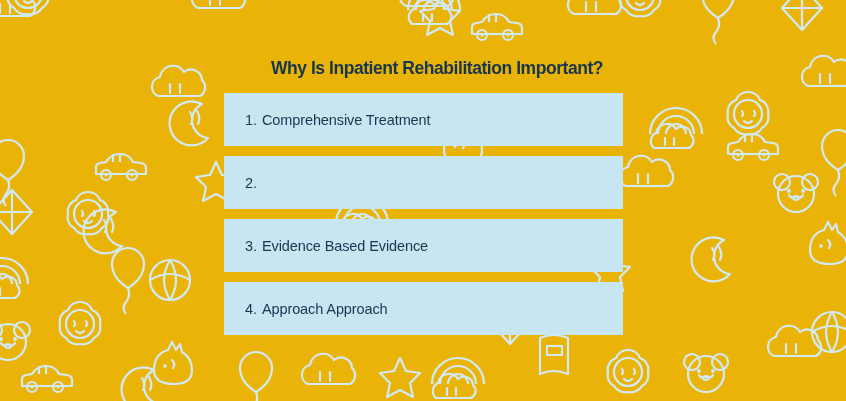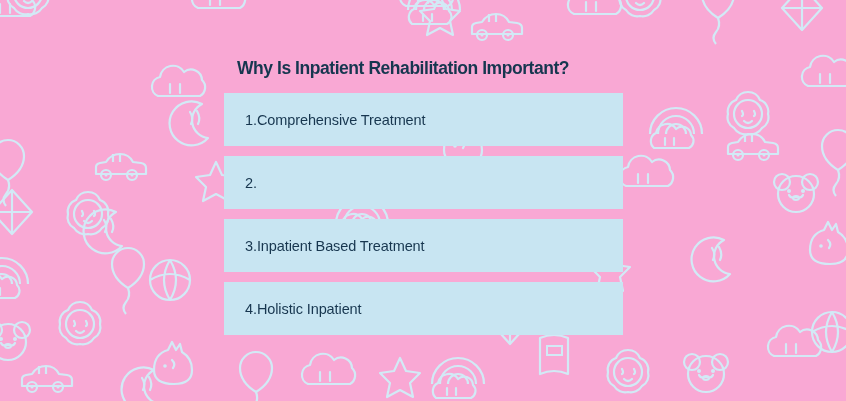--- a/index.html
+++ b/index.html
@@ -10,22 +10,23 @@
     width: 846px;
     height: 401px;
     overflow: hidden;
     font-family: "Liberation Sans", sans-serif;
   }
 
   #infographic {
     position: relative;
     width: 846px;
     height: 401px;
-    background-color: #f9a8d4;
+    background-color: #eab308;
     overflow: hidden;
+    text-align: center;
   }
 
   
   #pattern-layer {
     position: absolute;
     inset: 0;
     z-index: 0;
     pointer-events: none;
   }
   #pattern-layer svg {
@@ -86,20 +87,21 @@
     display: inline-block;
     margin-left: 21px;
     font-size: 14.5px;
     color: #17364f;
     letter-spacing: -0.1px;
     white-space: nowrap;
   }
 
   .item-label {
     display: inline-block;
+    margin-left: 5px;
     font-size: 14.5px;
     color: #17364f;
     letter-spacing: -0.1px;
     white-space: nowrap;
   }
 </style>
 </head>
 <body>
 
 <div id="infographic">
@@ -236,23 +238,23 @@
         <span class="item-index">1.</span>
         <span class="item-label">Comprehensive Treatment</span>
       </li>
 
       <li class="list-item">
         <span class="item-index">2.</span>
       </li>
 
       <li class="list-item">
         <span class="item-index">3.</span>
-        <span class="item-label">Inpatient Based Treatment</span>
+        <span class="item-label">Evidence Based Evidence</span>
       </li>
 
       <li class="list-item">
         <span class="item-index">4.</span>
-        <span class="item-label">Holistic Inpatient</span>
+        <span class="item-label">Approach Approach</span>
       </li>
 
     </ul>
   </div>
 </div>
 
 </body></html>

